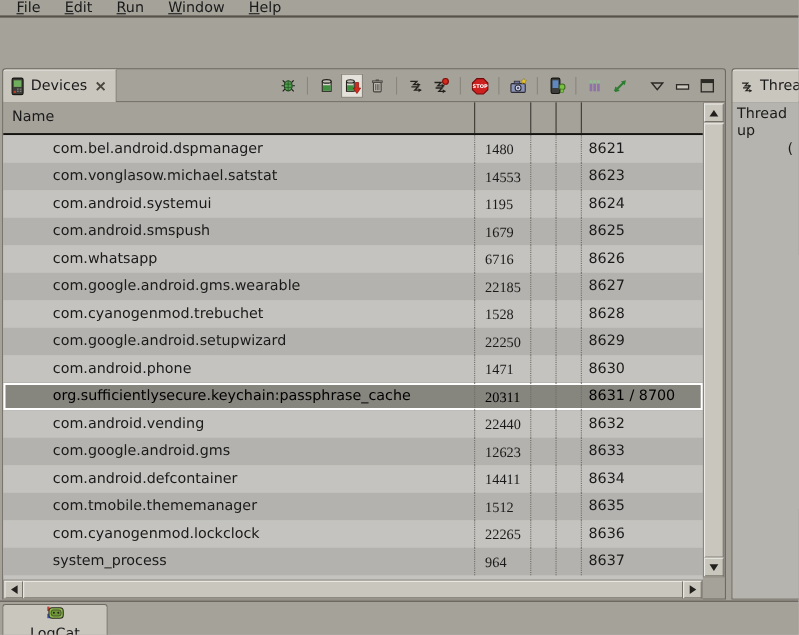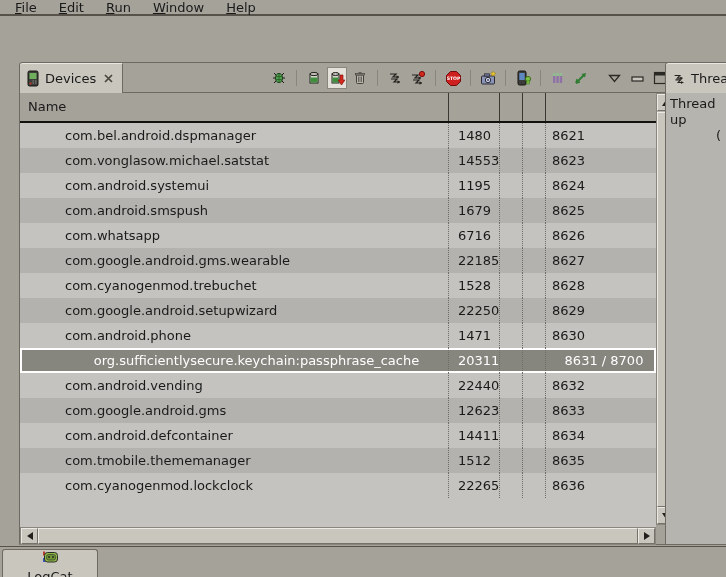--- a/index.html
+++ b/index.html
@@ -25,21 +25,21 @@
   .tab {
     position:absolute; left:0; top:0; height:30px;
     background:#c9c6be; border-right:1px solid #6e6a62;
     border-top:1px solid #e8e6e0; border-radius:3px 0 0 0;
     display:flex; align-items:center; gap:5px; padding:0 8px 0 6px;
   }
   .tab-label { white-space:nowrap; }
   .close-x { display:inline-flex; margin-left:3px; }
 
   
-  .devices-panel { left:19px; top:62px; width:658px; height:483px; }
+  .devices-panel { left:2px; top:62px; width:658px; height:483px; }
 
   .toolbar {
     position:absolute; right:4px; top:0; height:30px;
     display:flex; align-items:center; gap:3px;
   }
   .tbtn { width:20px; height:22px; display:flex; align-items:center; justify-content:center; border:1px solid transparent; }
   .tbtn.active { background:#e3e1da; border:1px solid #8a867e; }
   .tsep { width:1px; height:16px; background:#8a867e; margin:0 4px; }
 
   .thead {
@@ -50,24 +50,24 @@
   .thead .hc { border-right:1px solid #3a3833; }
   .h-name { width:429px; padding-left:8px; }
   .h-pid  { width:51px; }
   .h-s1,.h-s2 { width:23px; }
   .h-port { flex:1; border-right:none !important; }
 
   .tbody { position:absolute; left:0; top:60px; width:636px; height:404px; background:#c4c3bf; }
   .trow { display:flex; height:25px; line-height:25px; white-space:nowrap; }
   .trow.light { background:#c4c3bf; }
   .trow.dark  { background:#b3b2ae; }
-  .trow.selected { background:#86857e; color:#ffffff; box-shadow:inset 0 0 0 2px #ffffff;text-align:center; }
+  .trow.selected { background:#86857e; color:#000000; box-shadow:inset 0 0 0 2px #ffffff; }
   .cell { overflow:hidden; }
   .c-name { width:429px; padding-left:45px; border-right:1px dotted #6e6c64; }
-  .c-pid  { width:51px;  padding-left:9px;  border-right:1px dotted #6e6c64; }
+  .c-pid  { width:51px;  padding-left:9px;  border-right:1px dotted #6e6c64;font-family:Liberation Serif, serif; }
   .c-s1,.c-s2 { width:23px; border-right:1px dotted #6e6c64; }
   .c-port { flex:1; padding-left:6px; }
 
   
   .vscroll {
     position:absolute; left:636px; top:30px; width:20px; height:432px;
     background:#b7b4ac; border:1px solid #8a867e;
   }
   .hscroll {
     position:absolute; left:0px; top:464px; width:636px; height:18px;
@@ -369,20 +369,27 @@
         <span class="cell c-s1"></span>
         <span class="cell c-s2"></span>
         <span class="cell c-port">8635</span>
       </div>
       <div class="trow light">
         <span class="cell c-name">com.cyanogenmod.lockclock</span>
         <span class="cell c-pid">22265</span>
         <span class="cell c-s1"></span>
         <span class="cell c-s2"></span>
         <span class="cell c-port">8636</span>
+      </div>
+      <div class="trow dark">
+        <span class="cell c-name">system_process</span>
+        <span class="cell c-pid">964</span>
+        <span class="cell c-s1"></span>
+        <span class="cell c-s2"></span>
+        <span class="cell c-port">8637</span>
       </div>
     </div>
 
   <div class="vscroll">
     <div class="sbtn">
         <span class="arr arr-up"></span>
       </div>
     <div class="vthumb"></div>
     <div class="sbtn vdown">
         <span class="arr arr-down"></span>

